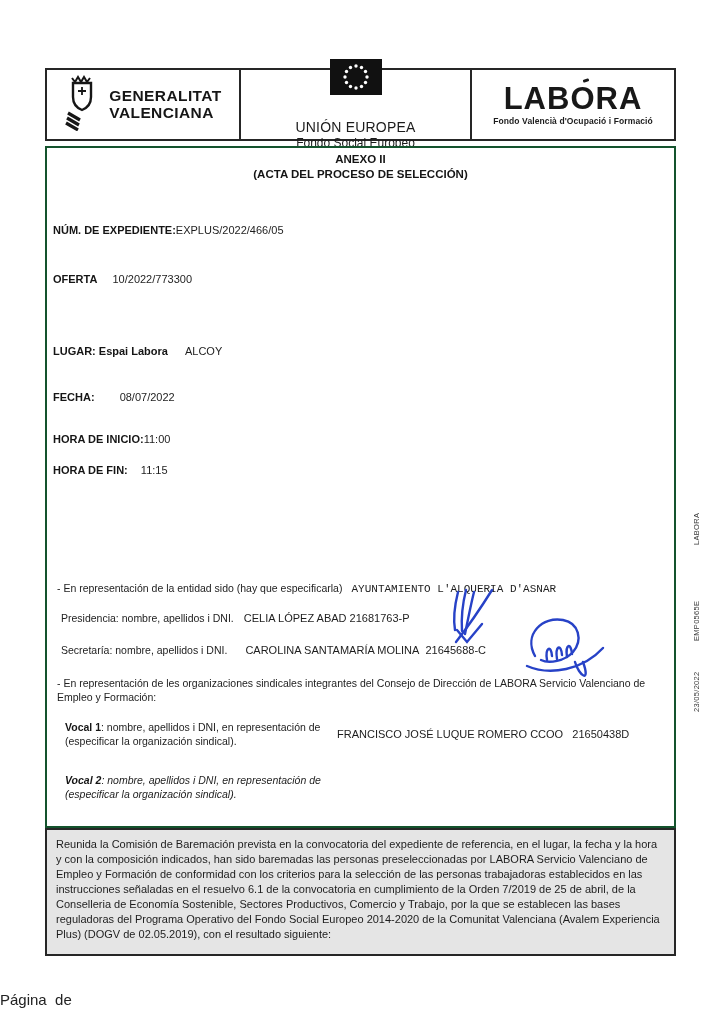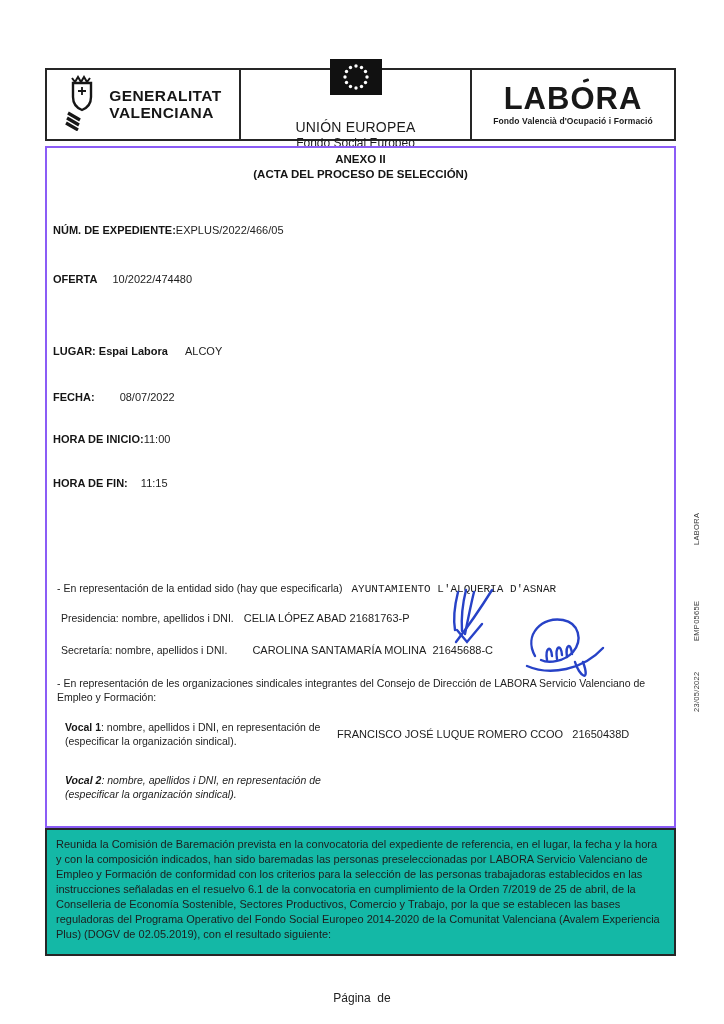--- a/index.html
+++ b/index.html
@@ -22,43 +22,43 @@
   .cell-eu { width:231px; flex-direction:column; }
   .eu-title { font-size:14px; font-weight:normal; margin-top:20px; letter-spacing:0.2px; }
   .eu-sub { font-size:12px; margin-top:1px; }
   .cell-labora { flex:1; flex-direction:column; }
   .labora-word { position:relative; font-size:31px; font-weight:800; letter-spacing:1px; line-height:1; color:#181818; }
   .labora-tick { position:absolute; left:57%; top:-4px; width:6px; height:3px; background:#181818; transform:rotate(-18deg); border-radius:1px; }
   .labora-sub { font-size:8.5px; font-weight:bold; margin-top:2px; letter-spacing:0.1px; }
   
   .main-box {
     position:absolute; left:45px; top:146px; width:631px; height:682px;
-    border:2px solid #8b5cf6; background:#fff;
+    border:2px solid #14532d; background:#fff;
   }
   .para-box {
     position:absolute; left:45px; top:828px; width:631px; height:128px;
-    border:2px solid #262626; background:#14b8a6;
+    border:2px solid #262626; background:#e5e5e5;
     padding:7px 9px 6px 9px;
     font-size:11px; line-height:15px; color:#1d1d1d;
   }
   
   .row { position:absolute; white-space:nowrap; font-size:11px; color:#1d1d1d; }
   .lbl { font-weight:bold; color:#151515; }
   .doc-title { position:absolute; top:4px; left:0; width:100%; text-align:center;
                font-weight:bold; font-size:11.5px; line-height:15px; color:#151515; }
   .small-lbl { font-size:10.5px; color:#222; }
   .vocal-label { white-space:normal; width:256px; font-size:10.5px; line-height:13.5px; display:inline-block; }
   .vocal-value { position:absolute; left:272px; top:7px; font-size:11px; white-space:nowrap; }
   .sig { position:absolute; pointer-events:none; }
   
   .vtext { position:absolute; left:692px; font-size:7.5px; color:#3a3a3a;
            transform:rotate(-90deg); transform-origin:0 0; white-space:nowrap; letter-spacing:0.3px; }
   
-  .footer { position:absolute; left:0; top:991px; width:100%; text-align:center;
-            font-size:12px; color:#222; }
+  .footer { position:absolute; left:0; top:991px; width:100%; 
+            font-size:15px; color:#222; }
 </style>
 </head>
 <body>
 
 <div class="page">
 
   <div class="header-table">
 
     <div class="hcell cell-gva">
       <span>
@@ -114,57 +114,57 @@
       <div>ANEXO II</div>
       <div>(ACTA DEL PROCESO DE SELECCIÓN)</div>
     </div>
 
     <div class="row" style="top:76px; left:6px;">
       <span class="lbl">NÚM. DE EXPEDIENTE:</span><span>EXPLUS/2022/466/05</span>
     </div>
 
     <div class="row" style="top:125px; left:6px;">
       <span class="lbl">OFERTA</span>
-      <span style="margin-left:12px;">10/2022/474480</span>
+      <span style="margin-left:12px;">10/2022/773300</span>
     </div>
 
 
     <div class="row" style="top:197px; left:6px;">
       <span class="lbl">LUGAR: Espai Labora</span>
       <span style="margin-left:14px;">ALCOY</span>
     </div>
 
     <div class="row" style="top:243px; left:6px;">
       <span class="lbl">FECHA:</span>
       <span style="margin-left:22px;">08/07/2022</span>
     </div>
 
     <div class="row" style="top:285px; left:6px;">
       <span class="lbl">HORA DE INICIO:</span><span>11:00</span>
     </div>
 
-    <div class="row" style="top:329px; left:6px;">
+    <div class="row" style="top:316px; left:6px;">
       <span class="lbl">HORA DE FIN:</span>
       <span style="margin-left:10px;">11:15</span>
     </div>
 
 
     <div class="row" style="top:434px; left:10px;">
       <span class="small-lbl">- En representación de la entidad sido (hay que especificarla)</span>
       <span style="margin-left:6px;font-family:Liberation Mono, monospace;">AYUNTAMIENTO L'ALQUERIA D'ASNAR</span>
     </div>
 
     <div class="row" style="top:464px; left:14px;">
       <span class="small-lbl">Presidencia: nombre, apellidos i DNI.</span>
       <span style="margin-left:7px;">CELIA LÓPEZ ABAD 21681763-P</span>
     </div>
 
     <div class="row" style="top:496px; left:14px;">
       <span class="small-lbl">Secretaría: nombre, apellidos i DNI.</span>
-      <span style="margin-left:22px;text-align:right;">CAROLINA SANTAMARÍA MOLINA&nbsp; 21645688-C</span>
+      <span style="margin-left:15px;text-align:right;">CAROLINA SANTAMARÍA MOLINA&nbsp; 21645688-C</span>
     </div>
 
     <svg class="sig" style="left:383px; top:438px;" width="74" height="64" viewBox="0 0 74 64" fill="none" stroke="#2742c7" stroke-width="2.4" stroke-linecap="round">
       <path d="M28 6 C25 18 23 32 25 44"></path>
       <path d="M36 4 C33 16 31 30 32 45"></path>
       <path d="M44 6 C41 18 38 33 35 48"></path>
       <path d="M62 4 C52 20 40 38 26 56"></path>
       <path d="M27 44 L37 56 L52 38"></path>
     </svg>
     <svg class="sig" style="left:458px; top:462px;" width="112" height="82" viewBox="0 0 112 82" fill="none" stroke="#2742c7" stroke-width="2.4" stroke-linecap="round">

